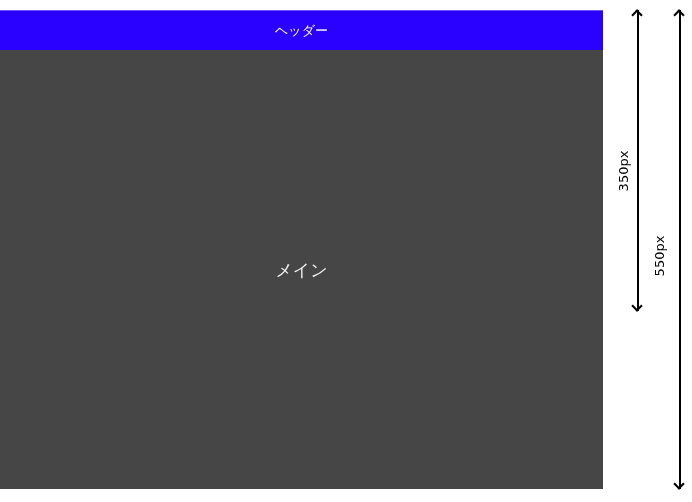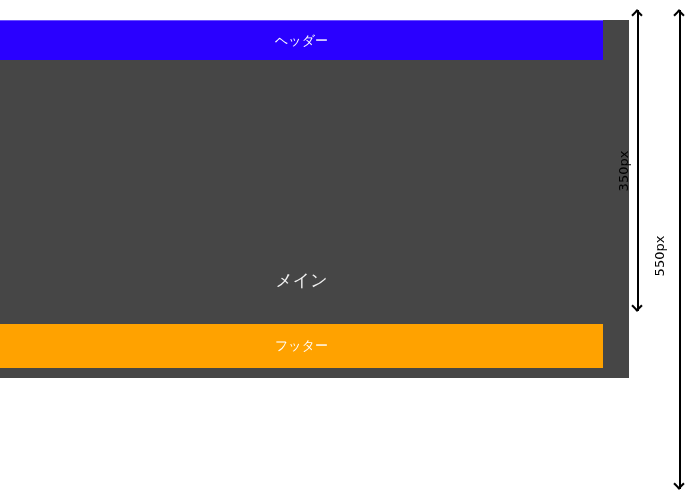--- a/index.html
+++ b/index.html
@@ -10,25 +10,24 @@
     body {
       width: 692px;
       height: 502px;
       position: relative;
       overflow: hidden;
       font-family: "DejaVu Sans", "Liberation Sans", sans-serif;
     }
     .page {
       position: absolute;
       left: 0;
-      top: 20px;
+      top: 10px;
       width: 603px;
-      height: 358px;
+      height: 479px;
       background: #464646;
-      padding-left: 26px;
     }
     .header {
       position: absolute;
       left: 0;
       top: 0;
       width: 603px;
       height: 40px;
       background: #2a00ff;
       color: #ffffff;
       font-size: 13px;
@@ -101,23 +100,20 @@
     }
   </style>
 </head>
 <body>
 
 <div class="page">
   <div class="header">
     <span>ヘッダー</span>
   </div>
   <div class="main-label">メイン</div>
-  <div class="footer">
-    <span>フッター</span>
-  </div>
 </div>
 
 <div class="arrow" style="left:637px; top:10px; height:301px;">
   <span class="head-up"></span>
   <span class="head-down"></span>
 </div>
 <div class="dim-label" style="left:594px; top:163px;">350px</div>
 
 <div class="arrow" style="left:679px; top:10px; height:479px;">
   <span class="head-up"></span>

